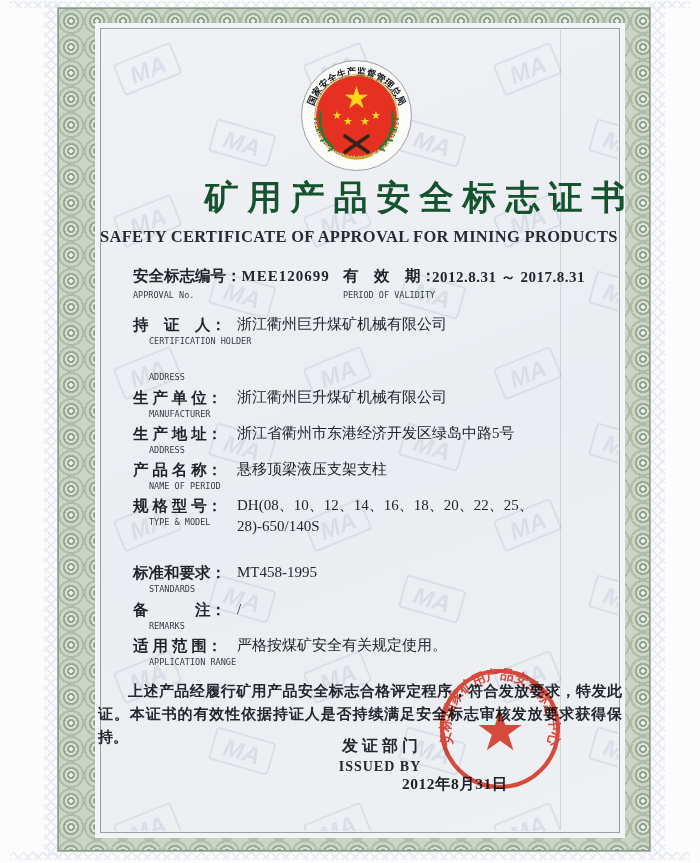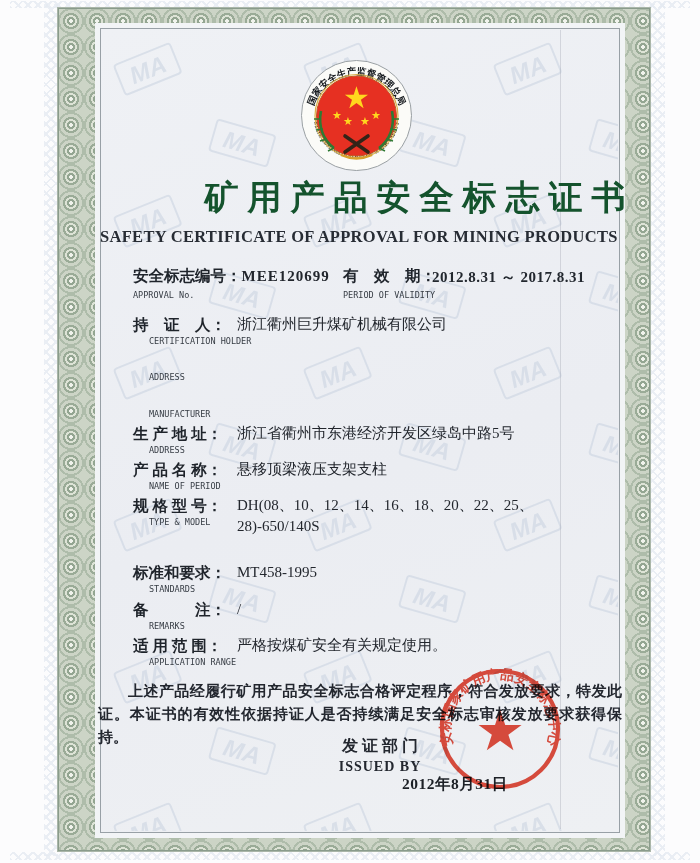--- a/index.html
+++ b/index.html
@@ -149,20 +149,21 @@
 
 <div class="abs fields fields-1">
   <div class="row">
     <div class="main"><span class="cn-label">持　证　人：</span><span class="val">浙江衢州巨升煤矿机械有限公司</span></div>
     <div class="sub-en">CERTIFICATION HOLDER</div>
   </div>
   <div class="row">
     <div class="sub-en">ADDRESS</div>
   </div>
   <div class="row">
+    <div class="main"><span class="cn-label">生 产 单 位：</span><span class="val">浙江衢州巨升煤矿机械有限公司</span></div>
     <div class="sub-en">MANUFACTURER</div>
   </div>
   <div class="row">
     <div class="main"><span class="cn-label">生 产 地 址：</span><span class="val">浙江省衢州市东港经济开发区绿岛中路5号</span></div>
     <div class="sub-en">ADDRESS</div>
   </div>
   <div class="row">
     <div class="main"><span class="cn-label">产 品 名 称：</span><span class="val">悬移顶梁液压支架支柱</span></div>
     <div class="sub-en">NAME OF PERIOD</div>
   </div>

